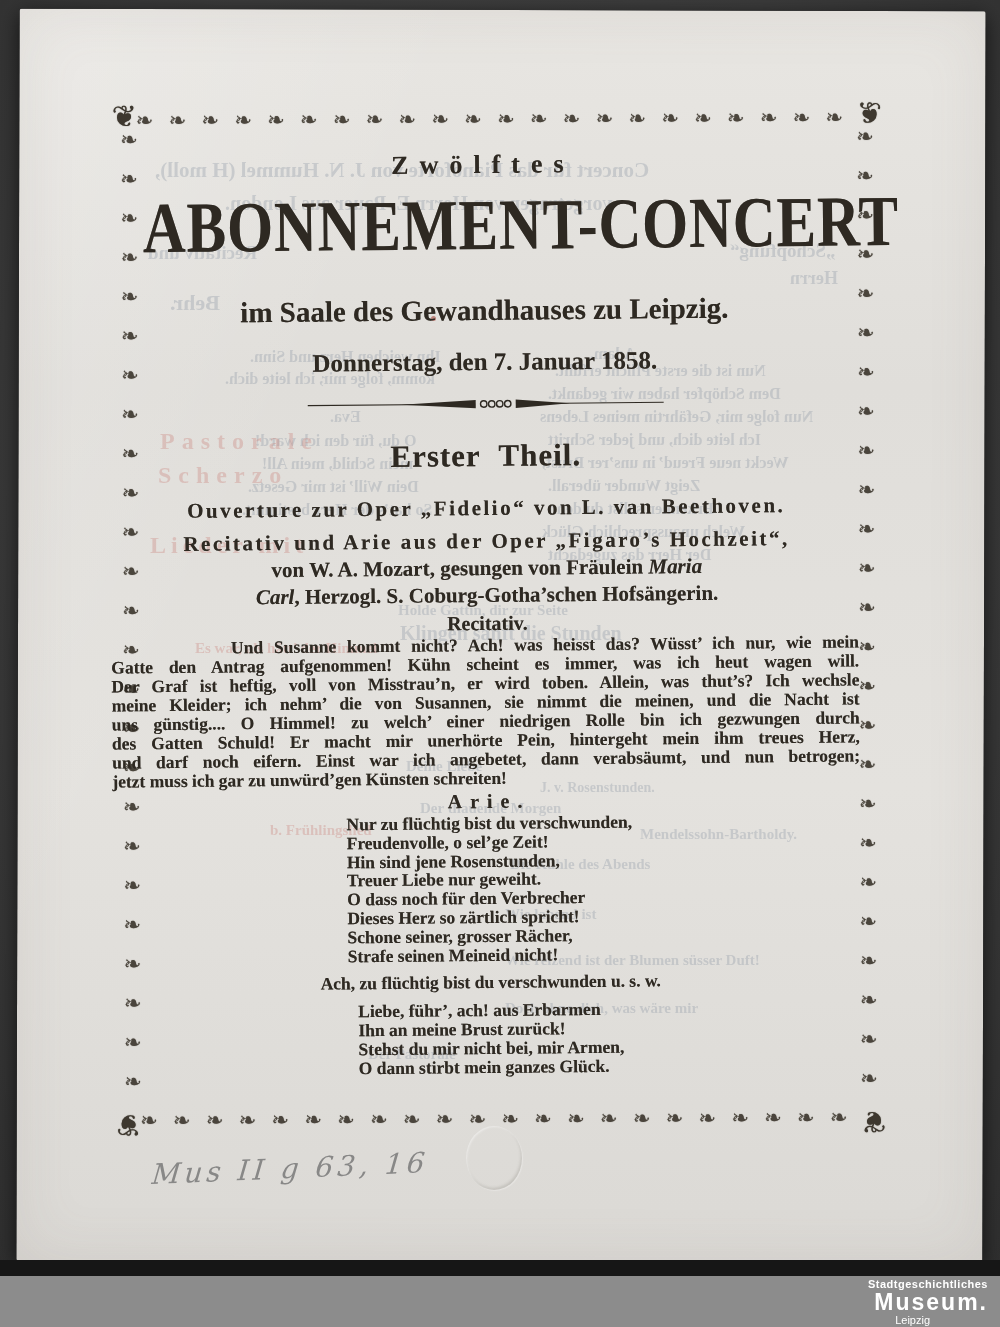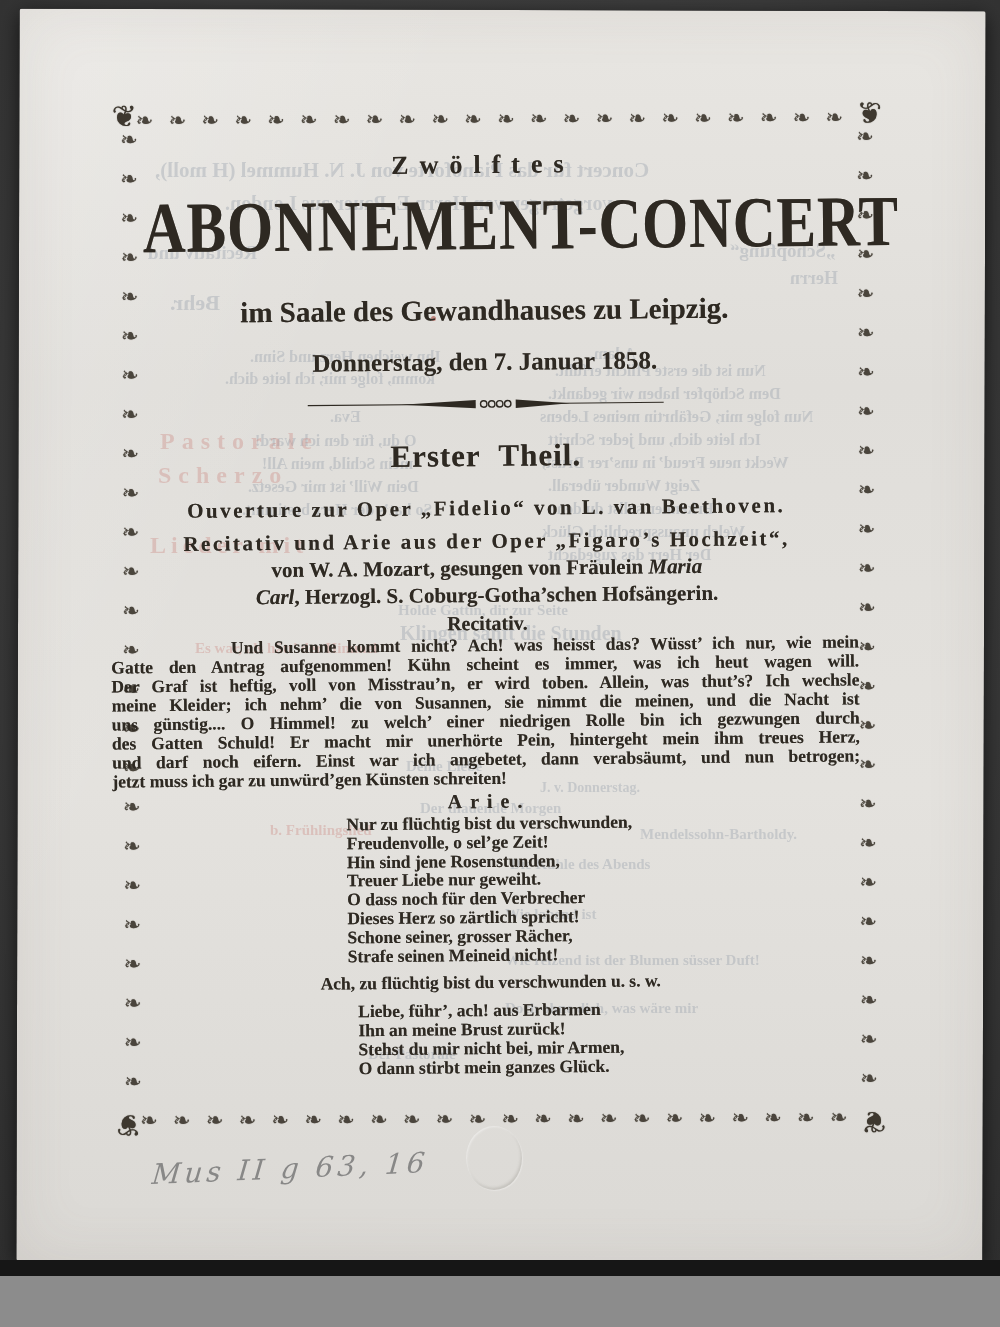--- a/index.html
+++ b/index.html
@@ -113,21 +113,21 @@
       <div class="ghost m" style="left: 262px; top: 455px; font-size: 16px;">mein Schild, mein All!</div>
       <div class="ghost m" style="left: 248px; top: 478px; font-size: 16px;">Dein Will’ ist mir Gesetz.</div>
       <div class="ghost m" style="left: 242px; top: 501px; font-size: 16px;">So hat’s der Herr bestimmt.</div>
       <div class="ghost red" style="left: 160px; top: 428px; font-size: 24px; letter-spacing: 7px;">Pastorale</div>
       <div class="ghost red" style="left: 158px; top: 462px; font-size: 24px; letter-spacing: 7px;">Scherzo</div>
       <div class="ghost red" style="left: 150px; top: 532px; font-size: 24px; letter-spacing: 5px;">Lieder mit</div>
       <div class="ghost" style="left: 398px; top: 602px; font-size: 15px;">Holde Gattin, dir zur Seite</div>
       <div class="ghost" style="left: 400px; top: 622px; font-size: 20px;">Klingen sanft die Stunden</div>
       <div class="ghost red" style="left: 195px; top: 640px; font-size: 15px;">Es war, als hätt’ der Himmel</div>
       <div class="ghost" style="left: 406px; top: 758px; font-size: 15px;">Deine Liebe</div>
-      <div class="ghost" style="left: 540px; top: 780px; font-size: 14px;">J. v. Donnerstag.</div>
+      <div class="ghost" style="left: 540px; top: 780px; font-size: 14px;">J. v. Rosenstunden.</div>
       <div class="ghost" style="left: 420px; top: 800px; font-size: 15px;">Der thauende Morgen</div>
       <div class="ghost red" style="left: 270px; top: 822px; font-size: 15px;">b. Frühlingslied</div>
       <div class="ghost" style="left: 640px; top: 826px; font-size: 15px;">Mendelssohn-Bartholdy.</div>
       <div class="ghost" style="left: 510px; top: 856px; font-size: 15px;">Die Kühle des Abends</div>
       <div class="ghost" style="left: 505px; top: 906px; font-size: 15px;">Wie labend ist</div>
       <div class="ghost" style="left: 505px; top: 952px; font-size: 15px; font-family: Liberation Serif, serif;">Wie reizend ist der Blumen süsser Duft!</div>
       <div class="ghost" style="left: 505px; top: 1000px; font-size: 15px;">Doch ohne dich, was wäre mir</div>
       <div class="ghost" style="left: 368px; top: 1046px; font-size: 15px;">Der Pastorale</div>
     </div>
 
@@ -209,15 +209,21 @@
           <div class="poem-line">O dann stirbt mein ganzes Glück.</div>
         </div>
       </div>
   </div>
 
   <div class="handnote">Mus II g 63, 16</div>
 
   <div class="footer-shadow"></div>
 
   <div class="footer">
+    <div class="museum">
+      <div class="mus-l1">Stadtgeschichtliches</div>
+      <div class="mus-l2">Museum.</div>
+      <div class="mus-l3">Leipzig</div>
+
+    </div>
   </div>
 
 </div>
 
 </body></html>

